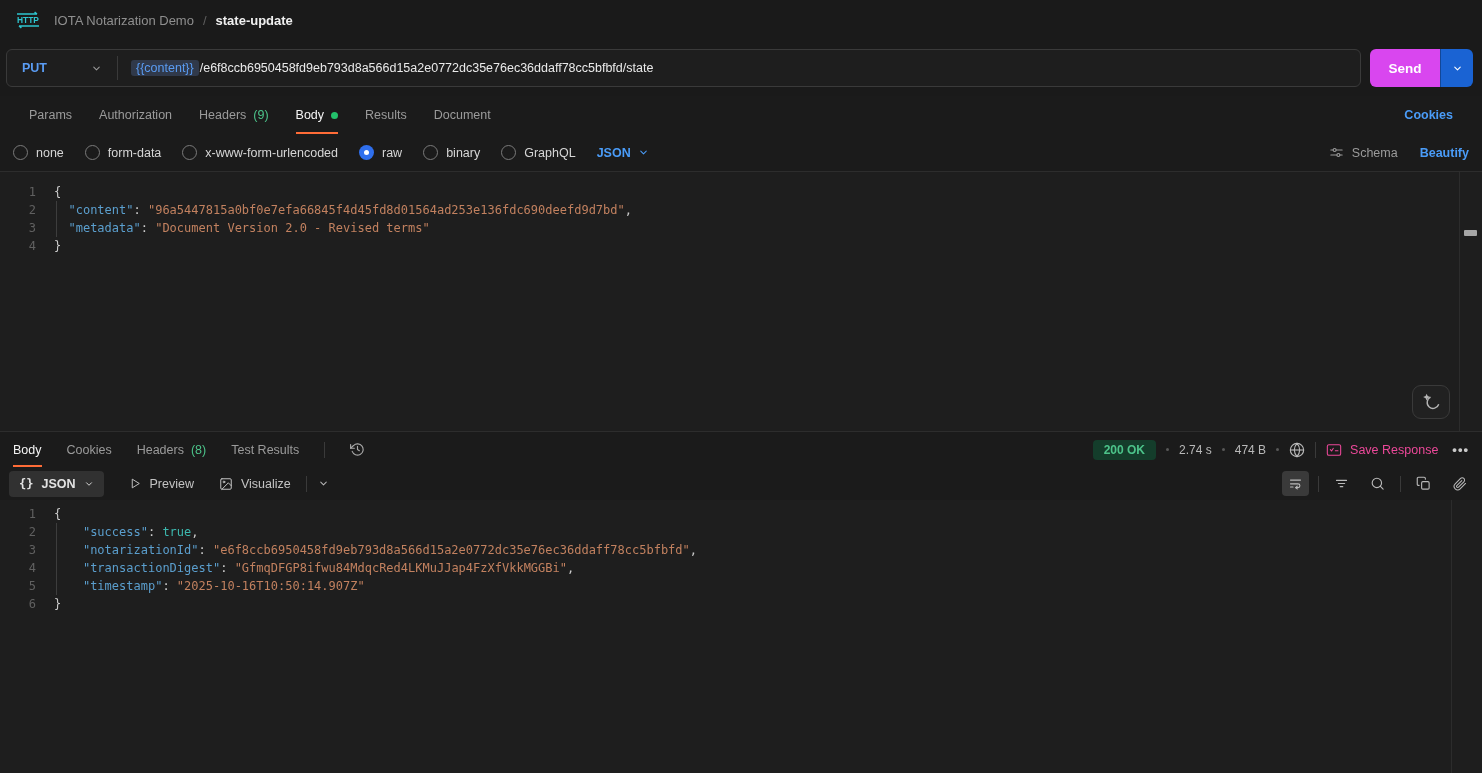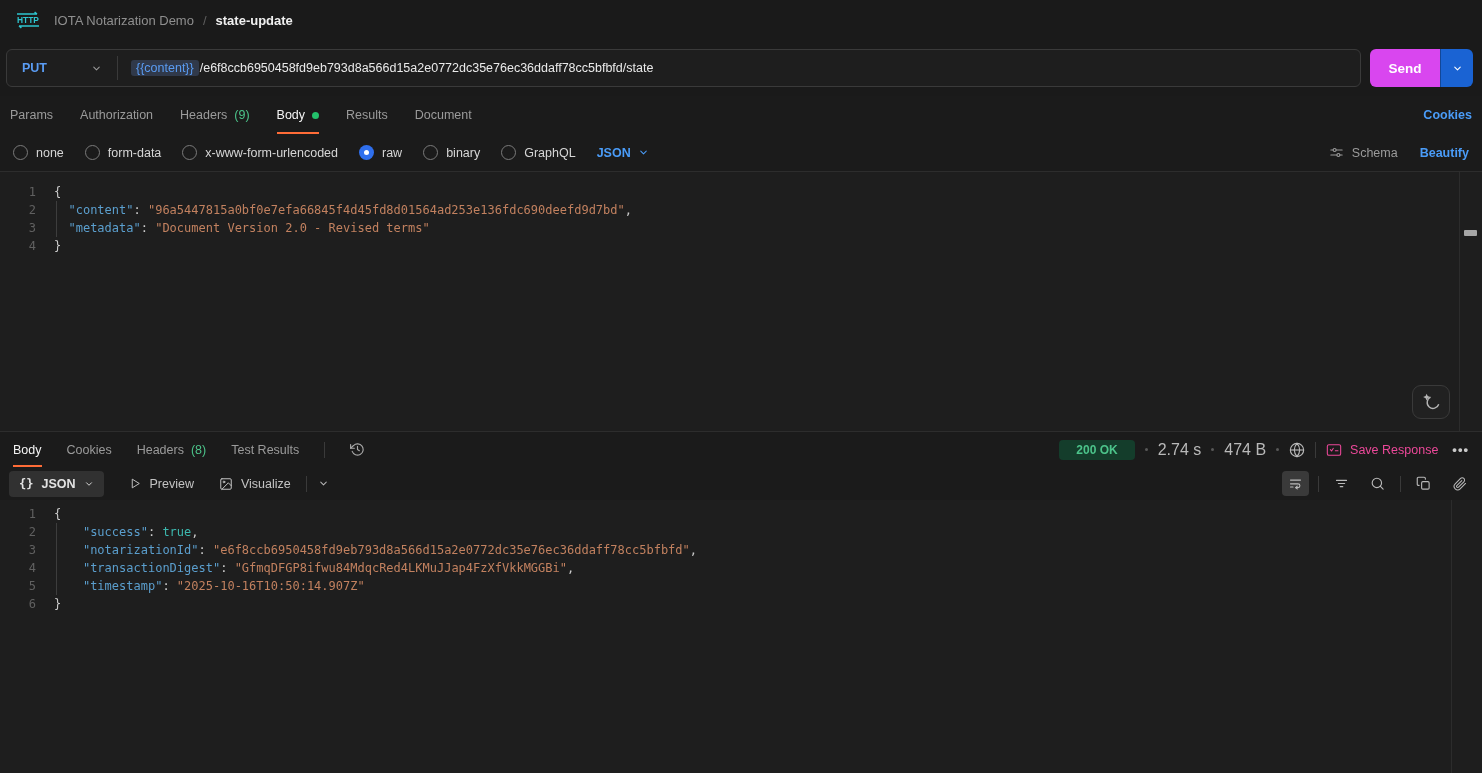--- a/index.html
+++ b/index.html
@@ -31,21 +31,21 @@
   .method-div { width:1px; height:24px; background:#3a3a3a; }
   .url-text { padding:0 13px; font-size:12.5px; color:#eaeaea; white-space:nowrap; display:flex; align-items:center; }
   .var-pill { color:#5a9cf3; background:#30394a; padding:1px 5px; border-radius:3px; margin-right:1px; }
   .send-group { display:flex; height:38px; border-radius:6px; overflow:hidden; }
   .send-main { width:70px; background:#d946ef; color:#fff; font-size:13.5px; font-weight:700;
                display:flex; align-items:center; justify-content:center; }
   .send-caret { width:33px; background:#1a63d3; border-left:1px solid rgba(0,0,0,.28);
                 display:flex; align-items:center; justify-content:center; color:#fff; }
 
   
-  .tabs-row { height:38px; display:flex; align-items:stretch; padding:0 10px; gap:27px; }
+  .tabs-row { height:38px; display:flex; align-items:stretch; padding:0 29px; gap:27px; }
   .tab { display:flex; align-items:center; gap:7px; color:#9b9b9b; font-size:12.5px; position:relative; }
   .tab.active { color:#f5f5f5; }
   .tab.active::after { content:""; position:absolute; left:0; right:0; bottom:0; height:2px; background:#ff6c37; }
   .tab .count { color:#4cc38a; }
   .mod-dot { width:7px; height:7px; border-radius:50%; background:#23c16b; }
   .cookies-link { margin-left:auto; align-self:center; color:#4a9cf8; font-size:12.5px; font-weight:700; }
 
   
   .modes-row { height:38px; display:flex; align-items:center; padding:0 13px; gap:21px; border-bottom:1px solid #2d2d2d; }
   .mode { display:flex; align-items:center; gap:8px; color:#d6d6d6; font-size:12.5px; }
@@ -75,23 +75,23 @@
   .gut-res { right:30px; }
   .scroll-thumb { position:absolute; right:5px; top:58px; width:13px; height:6px; background:#a6a6a6; border-radius:1px; }
   .postbot-btn { position:absolute; right:32px; bottom:12px; width:38px; height:34px; border:1px solid #3a3a3a;
                  border-radius:9px; background:#212121; display:flex; align-items:center; justify-content:center; color:#b5b5b5; }
 
   
   .resp-tabs { height:36px; display:flex; align-items:stretch; padding:0 13px; gap:25px; border-top:1px solid #2d2d2d; }
   .vdiv { width:1px; height:16px; background:#3a3a3a; align-self:center; }
   .hist-icon { align-self:center; color:#a8a8a8; }
   .resp-meta { margin-left:auto; display:flex; align-items:center; gap:10px; }
-  .status-badge { background:#143d2b; color:#4cc38a; font-size:12px; font-weight:700; padding:3px 17px; border-radius:4px; }
+  .status-badge { background:#143d2b; color:#4cc38a; font-size:12px; font-weight:700; padding:3px 11px; border-radius:4px; }
   .meta-dot { width:3px; height:3px; border-radius:50%; background:#585858; }
-  .meta-text { color:#b9b9b9; font-size:16px; }
+  .meta-text { color:#b9b9b9; font-size:12px; }
   .globe { color:#b9b9b9; }
   .save-resp { display:flex; align-items:center; gap:8px; color:#ec4899; font-size:12.5px; }
   .more-dots { color:#c9c9c9; font-size:13px; letter-spacing:1px; font-weight:700; margin-left:4px; }
 
   .resp-toolbar { height:33px; display:flex; align-items:center; padding:0 9px; gap:15px; }
   .json-pill { background:#313131; border-radius:4px; height:26px; display:flex; align-items:center; gap:8px;
                padding:0 10px; color:#e3e3e3; font-size:12.5px; font-weight:600; }
   .braces { font-family:"DejaVu Sans Mono", monospace; font-size:12px; }
   .tb-item { display:flex; align-items:center; gap:8px; color:#c3c3c3; font-size:12.5px; margin-left:10px; }
   .tb-caret { color:#b5b5b5; }

